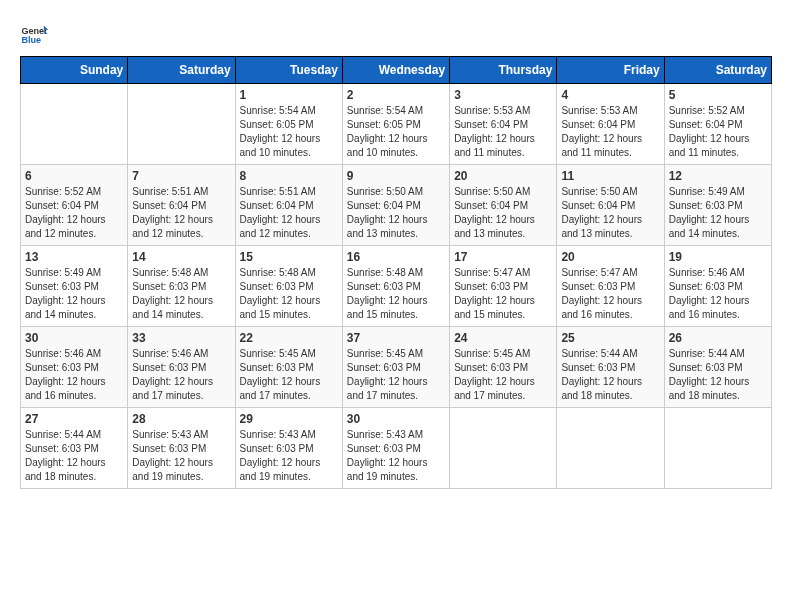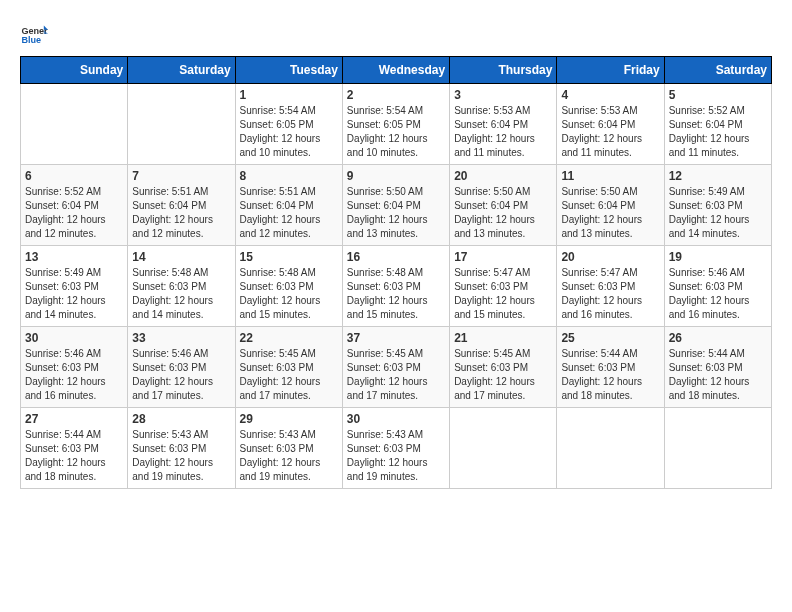--- a/index.html
+++ b/index.html
@@ -272,21 +272,21 @@
 and 17 minutes.</div>
         </td>
         <td>
           <span class="day-number">37</span>
           <div class="day-info" style="white-space: pre-line;">Sunrise: 5:45 AM
 Sunset: 6:03 PM
 Daylight: 12 hours
 and 17 minutes.</div>
         </td>
         <td>
-          <span class="day-number">21</span>
+          <span class="day-number">24</span>
           <div class="day-info" style="white-space: pre-line;">Sunrise: 5:45 AM
 Sunset: 6:03 PM
 Daylight: 12 hours
 and 17 minutes.</div>
         </td>
         <td>
           <span class="day-number">25</span>
           <div class="day-info" style="white-space: pre-line;">Sunrise: 5:44 AM
 Sunset: 6:03 PM
 Daylight: 12 hours

